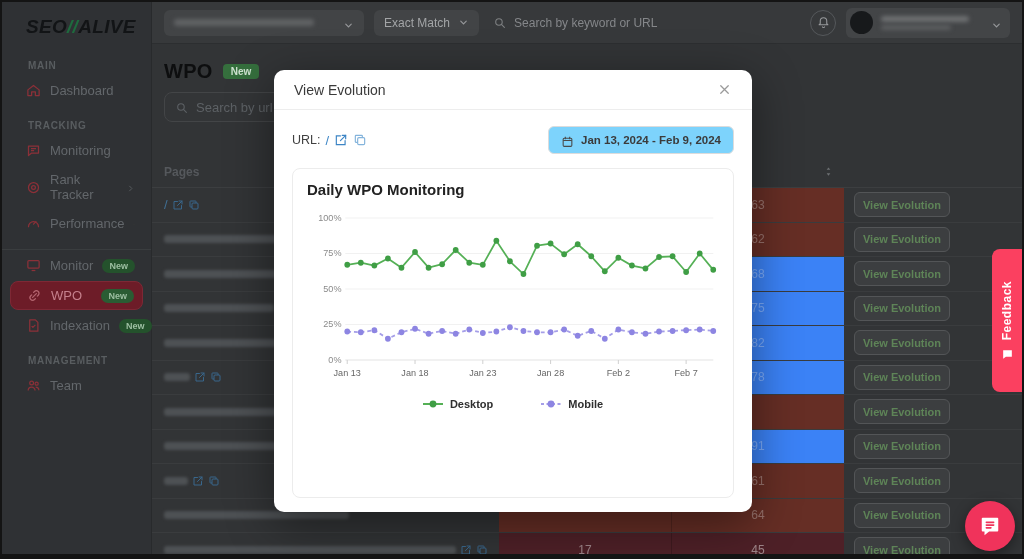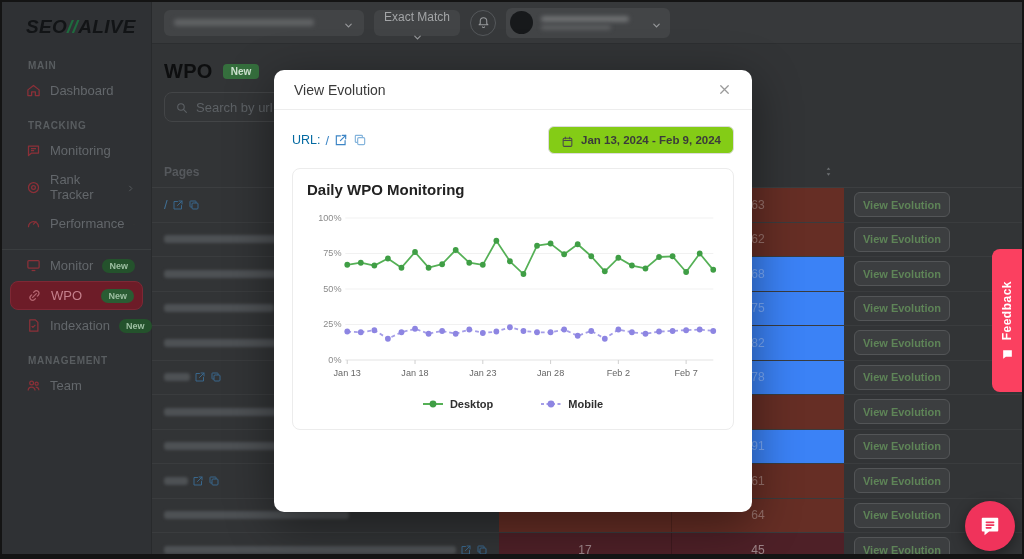--- a/index.html
+++ b/index.html
@@ -23,21 +23,21 @@
   .s-item.active { background:#6d1c28; border:1px solid #7e2835; color:#c5808c; }
   .s-item.active .ico { color:#b4646f; }
   .s-item.active .s-badge { background:#2a5c33; }
 
   
   .topbar { position:absolute; left:150px; right:0; top:0; height:42px; background:#37393b; border-bottom:1px solid #2c2e30;
             display:flex; align-items:center; padding:0 12px; gap:10px; z-index:1; }
   .pill { height:26px; background:#424446; border-radius:6px; display:flex; align-items:center; padding:0 10px; gap:8px; }
   .blurbar { background:#606264; border-radius:3px; filter:blur(2px); }
   .chev-d { width:11px; height:11px; color:#96989a; } .chev-d svg{width:100%;height:100%;}
-  .match-pill { color:#a3a5a7; font-size:12px;flex-direction:column; }
+  .match-pill { color:#a3a5a7; font-size:12px; }
   .tb-search { display:flex; align-items:center; gap:8px; color:#85878a; font-size:12px; margin-left:4px; flex:1; }
   .tb-search .ico { width:13px; height:13px; color:#7e8082; } .tb-search .ico svg{width:100%;height:100%;}
   .bell { width:26px; height:26px; border:1px solid #55585b; border-radius:50%; display:flex; align-items:center; justify-content:center; color:#97999c; }
   .bell svg { width:13px; height:13px; }
   .user-pill { height:30px; background:#434547; border-radius:6px; display:flex; align-items:center; gap:8px; padding:0 8px 0 4px; }
   .avatar { width:23px; height:23px; border-radius:50%; background:#17191b; }
   .user-lines { display:flex; flex-direction:column; gap:3px; }
 
   
   .main { position:absolute; left:150px; right:0; top:42px; bottom:0; background:#323436; overflow:hidden; z-index:1; }
@@ -66,28 +66,28 @@
 
   
   .modal { position:absolute; left:272px; top:68px; width:478px; height:442px; background:#fff; border-radius:10px;
            box-shadow:0 12px 48px rgba(0,0,0,.45); z-index:10; }
   .m-head { height:40px; padding:0 20px; display:flex; align-items:center; justify-content:space-between; border-bottom:1px solid #ededed; }
   .m-title { font-size:14px; color:#3a3a3a; font-weight:500; }
   .m-close { width:15px; height:15px; color:#9a9a9a; cursor:pointer; } .m-close svg{width:100%;height:100%;}
   .m-body { padding:16px 18px; }
   .url-row { display:flex; align-items:center; justify-content:space-between; }
   .url-left { display:flex; align-items:center; gap:5px; }
-  .url-label { font-size:12.5px; color:#0369a1; }
+  .url-label { font-size:12.5px; color:#404040; }
   .url-value { font-size:13px; color:#3c85c5; }
   .mi { width:14px; height:14px; } .mi svg{width:100%;height:100%;}
   .ext { color:#3c85c5; } .cpy { color:#84b4dc; }
-  .date-btn { height:28px; border:1px solid #dcdcdc; border-radius:6px; padding:0 12px; display:flex; align-items:center; gap:7px; background:#84cc16; }
+  .date-btn { height:28px; border:1px solid #dcdcdc; border-radius:6px; padding:0 12px; display:flex; align-items:center; gap:7px; background:#7dd3fc; }
   .date-btn .mi { width:13px; height:13px; color:#4a4a4a; }
   .date-text { font-size:11.5px; color:#3b3b3b; font-weight:600; }
-  .chart-card { margin-top:14px; border:1px solid #ececec; border-radius:8px; padding:12px 14px; height:262px; }
+  .chart-card { margin-top:14px; border:1px solid #ececec; border-radius:8px; padding:12px 14px; height:330px; }
   .chart-title { font-size:15px; font-weight:700; color:#222; }
   .chart-svg { width:100%; height:196px; margin-top:4px; display:block; }
   .legend { display:flex; justify-content:center; gap:48px; margin-top:0px; }
   .legend-item { display:flex; align-items:center; gap:7px; font-size:11px; font-weight:700; color:#2f2f2f; }
 
   
   .feedback-tab { position:absolute; right:0; top:247px; width:30px; height:143px; background:#fb4060; border-radius:8px 0 0 8px;
                   z-index:11; display:flex; flex-direction:column; align-items:center; justify-content:center; gap:7px; }
   .feedback-text { writing-mode:vertical-rl; transform:rotate(180deg); color:#fff; font-size:12px; font-weight:700; letter-spacing:.5px; }
   .feedback-ico { width:13px; height:13px; color:#fff; } .feedback-ico svg{width:100%;height:100%;}
@@ -189,20 +189,27 @@
       <div class="blurbar" style="width:140px;height:7px"></div>
       <span class="chev-d" style="margin-left:auto"><svg viewBox="0 0 24 24" fill="none" stroke="currentColor" stroke-width="2.5" stroke-linecap="round">
             <path d="M6 9l6 6 6-6"></path>
           </svg></span>
     </div>
     <div class="pill match-pill">
       <span>Exact Match</span>
       <span class="chev-d"><svg viewBox="0 0 24 24" fill="none" stroke="currentColor" stroke-width="2.5" stroke-linecap="round">
             <path d="M6 9l6 6 6-6"></path>
           </svg></span>
+    </div>
+    <div class="tb-search">
+      <span class="ico"><svg viewBox="0 0 24 24" fill="none" stroke="currentColor" stroke-width="2" stroke-linecap="round">
+            <circle cx="11" cy="11" r="6"></circle>
+            <path d="M16 16l5 5"></path>
+          </svg></span>
+      <span>Search by keyword or URL</span>
     </div>
     <div class="bell">
         <span><svg viewBox="0 0 24 24" fill="none" stroke="currentColor" stroke-width="2" stroke-linejoin="round">
             <path d="M6 16v-5a6 6 0 1 1 12 0v5l2 2H4z"></path>
             <path d="M10 21a2 2 0 0 0 4 0"></path>
           </svg></span>
       </div>
     <div class="user-pill">
       <div class="avatar"></div>
       <div class="user-lines">

